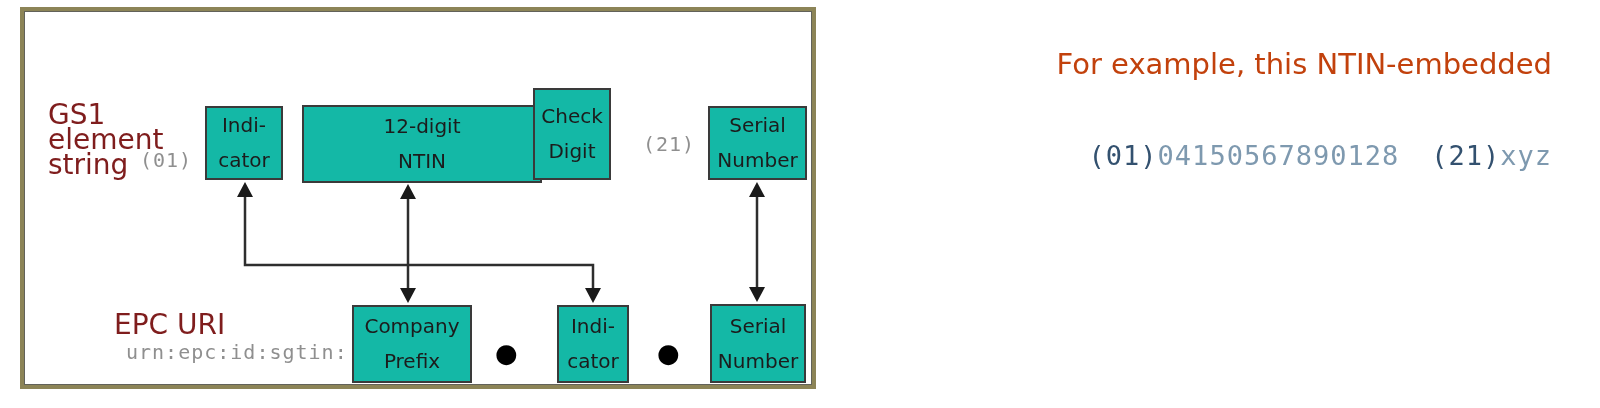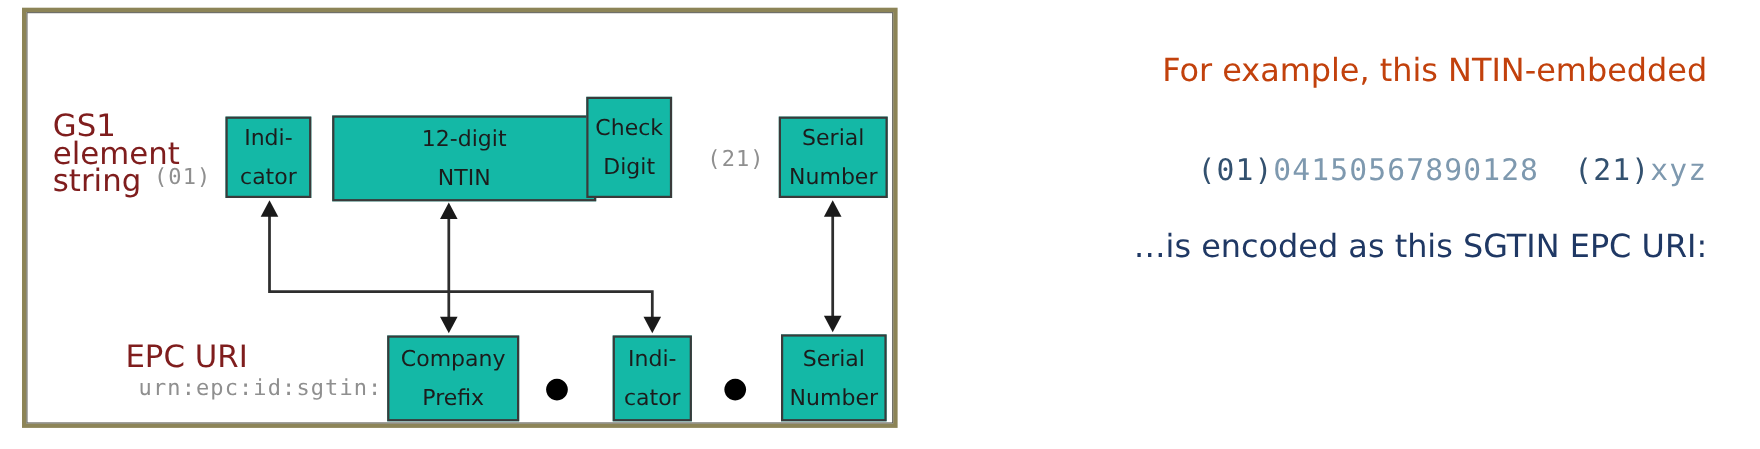--- a/index.html
+++ b/index.html
@@ -119,16 +119,15 @@
 Number</div>
 
   <div class="abs rp ex-heading">
     <div>For example, this NTIN-embedded</div>
   </div>
 
   <div class="abs rp mono-line ex-code">
     <span class="code-dark">(01)</span><span class="code-light">04150567890128</span><span class="code-gap"></span><span class="code-dark">(21)</span><span class="code-light">xyz</span>
   </div>
 
-  <div class="abs rp encoded-caption">…is encoded as this SGTIN EPC URI:</div>
 
 
 </div>
 
 </body></html>

